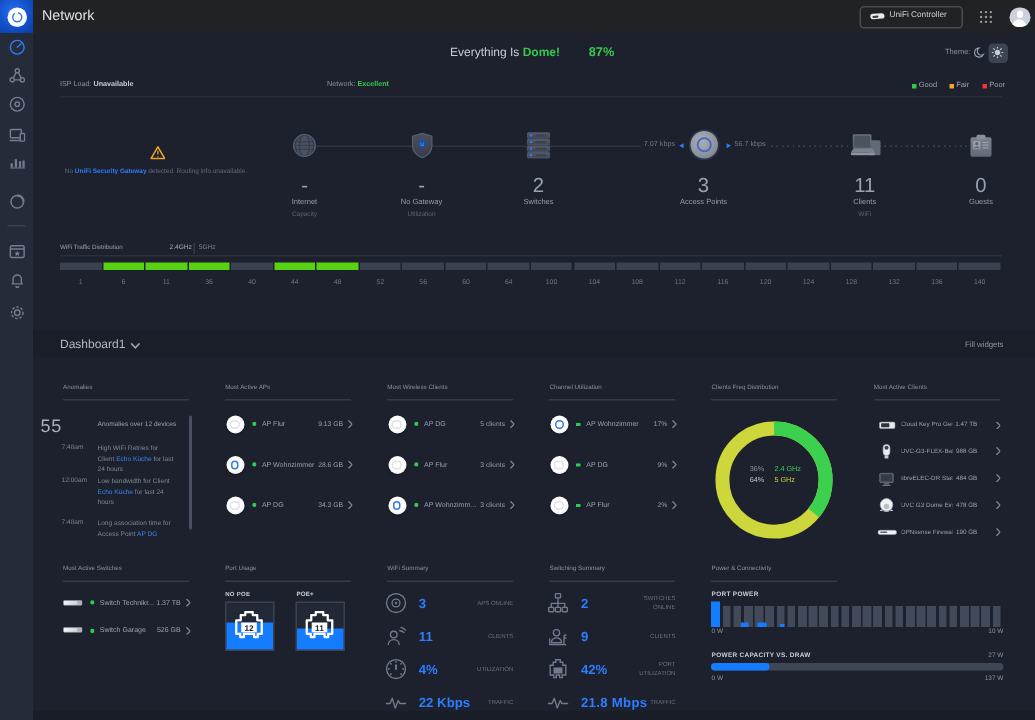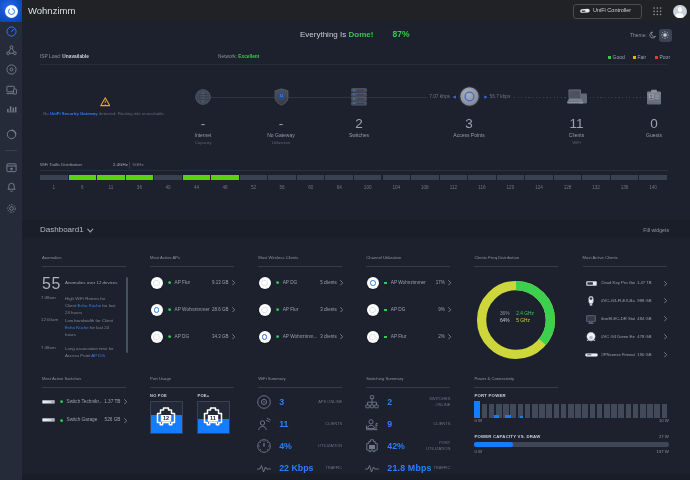--- a/index.html
+++ b/index.html
@@ -11,21 +11,21 @@
 <div class="abs" style="left:22px;top:22px;width:668px;height:198px;background:#1c212d"></div>
 <div class="abs" style="left:22px;top:220px;width:668px;height:18px;background:#1a1e28"></div>
 <div class="abs" style="left:22px;top:238px;width:668px;height:236px;background:#1c212d"></div>
 <div class="abs" style="left:22px;top:474px;width:668px;height:6px;background:#191d27"></div>
 <div class="abs" style="left:0px;top:0px;width:690px;height:22px;background:#202225"></div>
 <div class="abs" style="left:0;top:0;width:22px;height:22px;background:radial-gradient(circle at 40% 35%, #2a6cf0 0%, #1150c8 55%, #0b3da6 100%)">
 <div class="abs" style="left:4.5px;top:4.5px;width:13px;height:13px;border-radius:50%;background:radial-gradient(circle at 45% 40%,#ffffff 60%,#ccd4e2 100%)"></div>
 <div class="abs" style="left:7.5px;top:7.5px;width:7px;height:7px;border-radius:50%;border:1.7px solid #2f7de1"></div>
 <div class="abs" style="left:10px;top:6.5px;width:2px;height:3px;background:#fff"></div>
 </div>
-<div class="abs" style="left:28px;top:11px;font-size:9.5px;color:#dde0e4;font-weight:400;line-height:9.5px;margin-top:-4.75px;white-space:nowrap;">Wohnzimm</div>
+<div class="abs" style="left:28px;top:11px;font-size:9.5px;color:#dde0e4;font-weight:400;line-height:9.5px;margin-top:-4.75px;white-space:nowrap;">Network</div>
 <div class="abs" style="left:573px;top:3.5px;width:69px;height:15px;border:1px solid #4a4c50;border-radius:3px"></div>
 <svg class="abs" style="left:580px;top:8px" width="10" height="6" viewBox="0 0 10 6">
       <rect x="0.2" y="1" width="9.5" height="3.6" rx="1.8" fill="#e8eaec" transform="rotate(-4 5 3)"></rect>
       <rect x="1.6" y="2.4" width="4" height="1.4" rx="0.7" fill="#3b3d40" transform="rotate(-4 5 3)"></rect>
     </svg>
 <div class="abs" style="left:593px;top:11px;font-size:5.5px;color:#cdd0d4;font-weight:400;line-height:5.5px;margin-top:-2.75px;white-space:nowrap;">UniFi Controller</div>
 <svg class="abs" style="left:652.5px;top:6.5px" width="9" height="9" viewBox="0 0 10 10">
       <circle cx="1.2" cy="1.2" r="0.9" fill="#96999f"></circle>
       <circle cx="4.8" cy="1.2" r="0.9" fill="#96999f"></circle>
       <circle cx="8.4" cy="1.2" r="0.9" fill="#96999f"></circle>
@@ -282,21 +282,21 @@
 <div class="abs" style="left:42px;top:379px;font-size:4.2px;color:#8a92a3;font-weight:400;line-height:4.2px;margin-top:-2.1px;white-space:nowrap;">Most Active Switches</div>
     <div class="abs" style="left:42px;top:387px;width:84px;height:1px;background:#343b4b"></div>
 <div class="abs" style="left:150.1px;top:379px;font-size:4.2px;color:#8a92a3;font-weight:400;line-height:4.2px;margin-top:-2.1px;white-space:nowrap;">Port Usage</div>
     <div class="abs" style="left:150.1px;top:387px;width:84px;height:1px;background:#343b4b"></div>
 <div class="abs" style="left:258.2px;top:379px;font-size:4.2px;color:#8a92a3;font-weight:400;line-height:4.2px;margin-top:-2.1px;white-space:nowrap;">WiFi Summary</div>
     <div class="abs" style="left:258.2px;top:387px;width:84px;height:1px;background:#343b4b"></div>
 <div class="abs" style="left:366.3px;top:379px;font-size:4.2px;color:#8a92a3;font-weight:400;line-height:4.2px;margin-top:-2.1px;white-space:nowrap;">Switching Summary</div>
     <div class="abs" style="left:366.3px;top:387px;width:84px;height:1px;background:#343b4b"></div>
 <div class="abs" style="left:474.4px;top:379px;font-size:4.2px;color:#8a92a3;font-weight:400;line-height:4.2px;margin-top:-2.1px;white-space:nowrap;">Power &amp; Connectivity</div>
     <div class="abs" style="left:474.4px;top:387px;width:84px;height:1px;background:#343b4b"></div>
-<div class="abs" style="left:42px;top:284px;font-size:16px;color:#aab0bc;font-weight:300;line-height:16px;margin-top:-8.0px;white-space:nowrap;letter-spacing:0.5px">55</div>
+<div class="abs" style="left:27px;top:284px;font-size:12px;color:#aab0bc;font-weight:300;line-height:16px;margin-top:-8.0px;white-space:nowrap;letter-spacing:0.5px">55</div>
 <div class="abs" style="left:65px;top:283px;font-size:4.4px;color:#99a0af;font-weight:400;line-height:4.4px;margin-top:-2.2px;white-space:nowrap;">Anomalies over 12 devices</div>
 <div class="abs" style="left:41px;top:294.5px;font-size:4.4px;color:#7c8495">7:48am</div>
 <div class="abs" style="left:65px;top:294.5px;width:58px;font-size:4.4px;line-height:7.3px;color:#7e8695">High WiFi Retries for<br>Client <span style="color:#3b82f6">Echo Küche</span> for last<br>24 hours</div>
 <div class="abs" style="left:41px;top:316.5px;font-size:4.4px;color:#7c8495">12:00am</div>
 <div class="abs" style="left:65px;top:316.5px;width:58px;font-size:4.4px;line-height:7.3px;color:#7e8695">Low bandwidth for Client<br><span style="color:#3b82f6">Echo Küche</span> for last 24<br>hours</div>
 <div class="abs" style="left:41px;top:344.5px;font-size:4.4px;color:#7c8495">7:48am</div>
 <div class="abs" style="left:65px;top:344.5px;width:58px;font-size:4.4px;line-height:7.3px;color:#7e8695">Long association time for<br>Access Point <span style="color:#3b82f6">AP DG</span></div>
 <div class="abs" style="left:125.5px;top:277px;width:2px;height:76px;background:#495062;border-radius:1px"></div>
 <div class="abs" style="left:150.6px;top:277.0px;width:12px;height:12px;border-radius:50%;background:radial-gradient(circle at 42% 38%,#ffffff 55%,#d5d9e0 100%);box-shadow:0 0.5px 1.5px rgba(0,0,0,0.45)">
       <div class="abs" style="left:2.64px;top:2.64px;width:6.720000000000001px;height:6.720000000000001px;border-radius:50%;border:0.8px solid #dfe2e8"></div>

